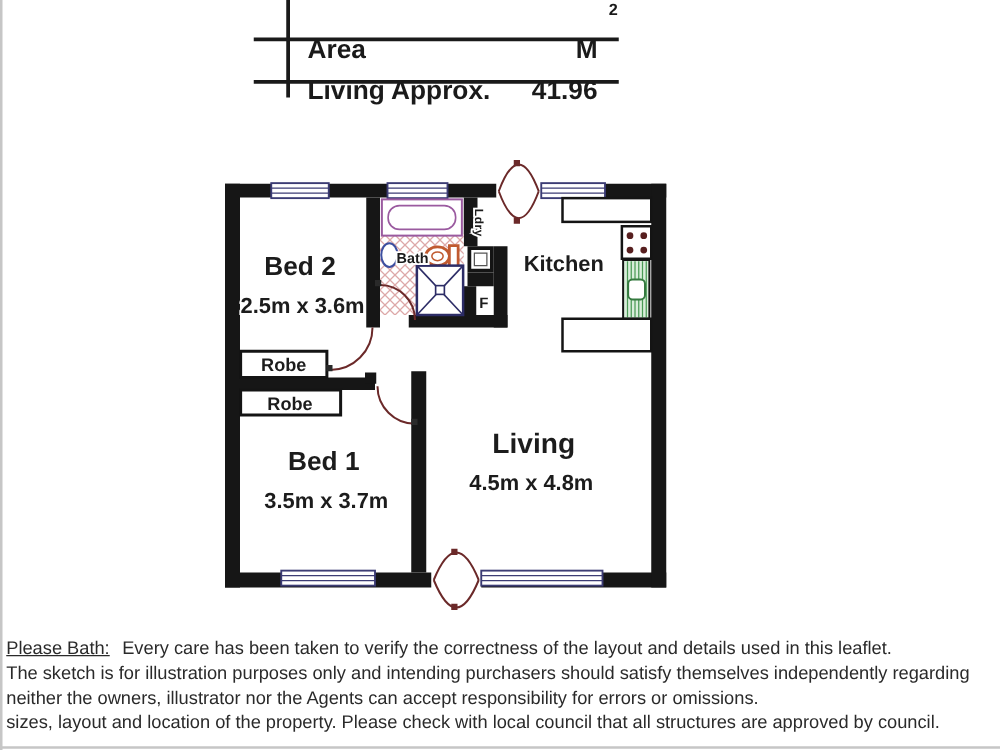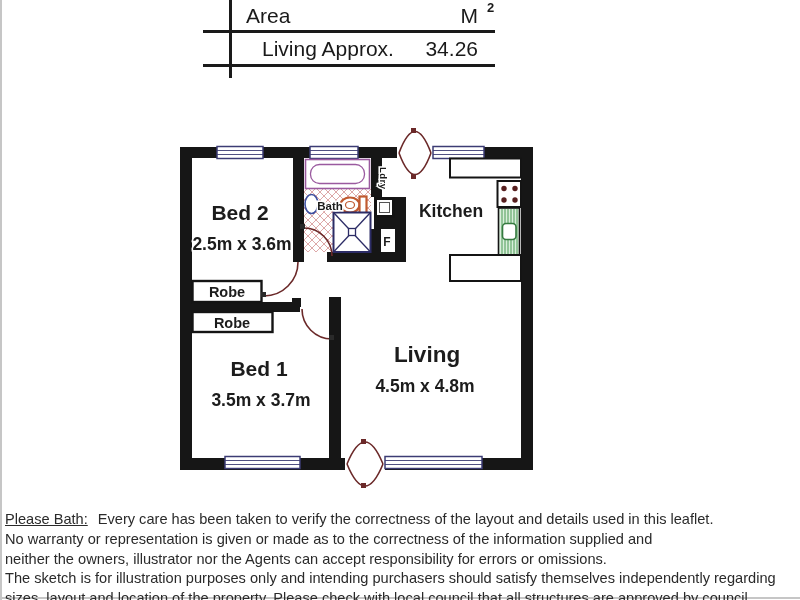--- a/index.html
+++ b/index.html
@@ -3,21 +3,21 @@
 <meta charset="utf-8">
 <style>
   html,body{margin:0;padding:0;background:#fff;}
   .page{position:relative;width:800px;height:600px;background:#ffffff;overflow:hidden;
         font-family:"Liberation Sans",sans-serif;}
   .edge-left{position:absolute;left:0;top:0;width:2px;height:600px;background:#c6c6c6;}
   .edge-bottom{position:absolute;left:0;top:597px;width:800px;height:2px;background:#c6c6c6;}
 
   
   .tbl-line{position:absolute;background:#1a1a1a;}
-  .tbl-text{position:absolute;font-weight:normal;color:#1a1a1a;font-size:21px;line-height:24px;white-space:nowrap;}
+  .tbl-text{position:absolute;font-weight:bold;color:#1a1a1a;font-size:21px;line-height:24px;white-space:nowrap;margin-top:24px;}
   .tbl-val{left:392px;width:86px;text-align:right;}
   .tbl-sup{position:absolute;left:487px;top:0px;font-weight:bold;font-size:13px;color:#1a1a1a;}
 
   
   svg{position:absolute;left:0;top:0;}
   svg text{font-family:"Liberation Sans",sans-serif;font-weight:bold;fill:#1c1c1c;
            paint-order:stroke;stroke:#ffffff;stroke-width:3px;}
   .wall{fill:#161616;}
 
   
@@ -32,22 +32,22 @@
   <div class="edge-left"></div>
   <div class="edge-bottom"></div>
 
   <div>
     <div class="tbl-line" style="left:229px;top:0;width:3px;height:78px;"></div>
     <div class="tbl-line" style="left:203px;top:30px;width:292px;height:3px;"></div>
     <div class="tbl-line" style="left:203px;top:64px;width:292px;height:3px;"></div>
     <div class="tbl-text" style="left:246px;top:4px;">Area</div>
     <div class="tbl-text tbl-val" style="top:4px;">M</div>
     <div class="tbl-sup">2</div>
-    <div class="tbl-text" style="left:262px;top:37px;text-align:center;">Living Approx.</div>
-    <div class="tbl-text tbl-val" style="top:37px;">34.26</div>
+    <div class="tbl-text" style="left:246px;top:37px;text-align:center;">Living Approx.</div>
+    <div class="tbl-text tbl-val" style="top:37px;">41.96</div>
   </div>
 
   <svg width="800" height="600" viewBox="0 0 800 600">
     <defs>
       <pattern id="hatch" width="8" height="8" patternUnits="userSpaceOnUse">
         <rect width="8" height="8" fill="#ffffff"></rect>
         <path d="M0 0 L8 8 M8 0 L0 8" stroke="#dda8a8" stroke-width="1"></path>
       </pattern>
     </defs>
 
@@ -182,18 +182,17 @@
       <text x="330" y="210" font-size="11.5">Bath</text>
       <text x="387" y="246" font-size="12">F</text>
       <text x="227" y="297" font-size="14.5">Robe</text>
       <text x="232" y="328" font-size="14.5">Robe</text>
       <text transform="translate(380 167) rotate(90)" x="0" y="0" text-anchor="start" font-size="9.5" letter-spacing="0.5">Ldry</text>
     </g>
   </svg>
 
   <div class="disclaimer">
     <div><span class="note">Please Bath:</span><span>Every care has been taken to verify the correctness of the layout and details used in this leaflet.</span></div>
-    <div>No warranty or representation is given or made as to the correctness of the information supplied and</div>
+    <div>The sketch is for illustration purposes only and intending purchasers should satisfy themselves independently regarding</div>
     <div>neither the owners, illustrator nor the Agents can accept responsibility for errors or omissions.</div>
-    <div>The sketch is for illustration purposes only and intending purchasers should satisfy themselves independently regarding</div>
     <div>sizes, layout and location of the property. Please check with local council that all structures are approved by council.</div>
   </div>
 </div>
 
 </body></html>

